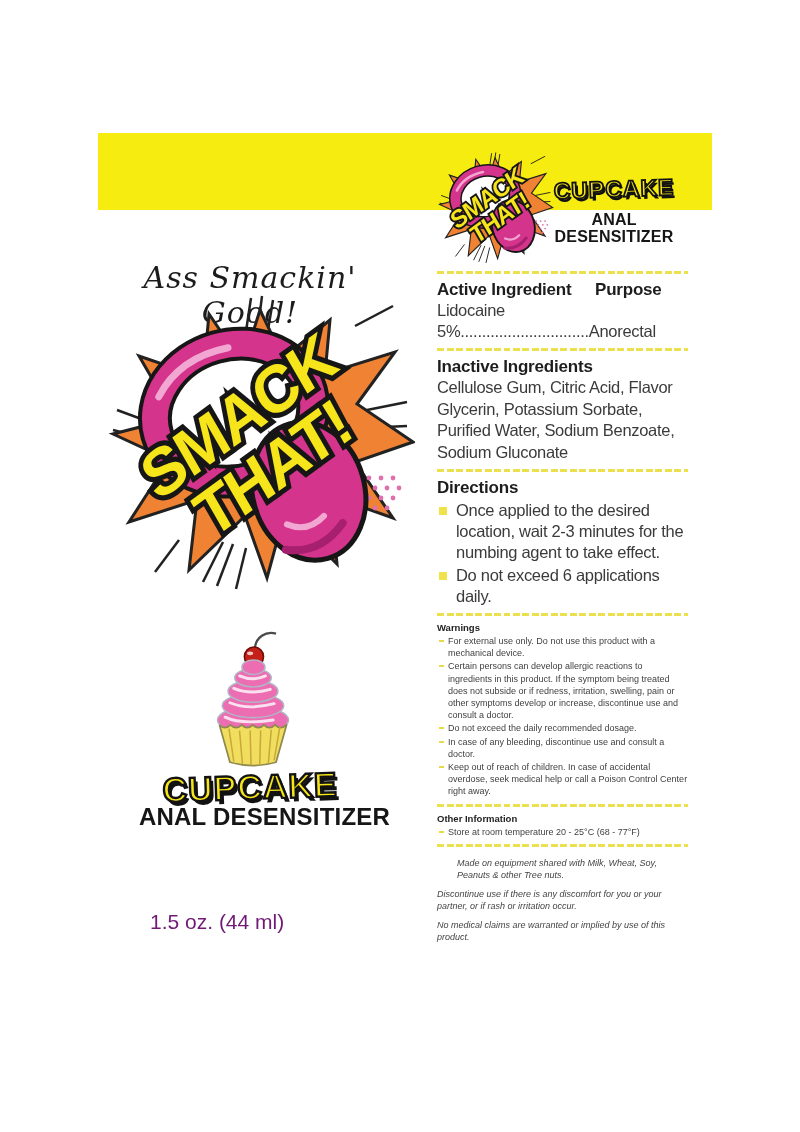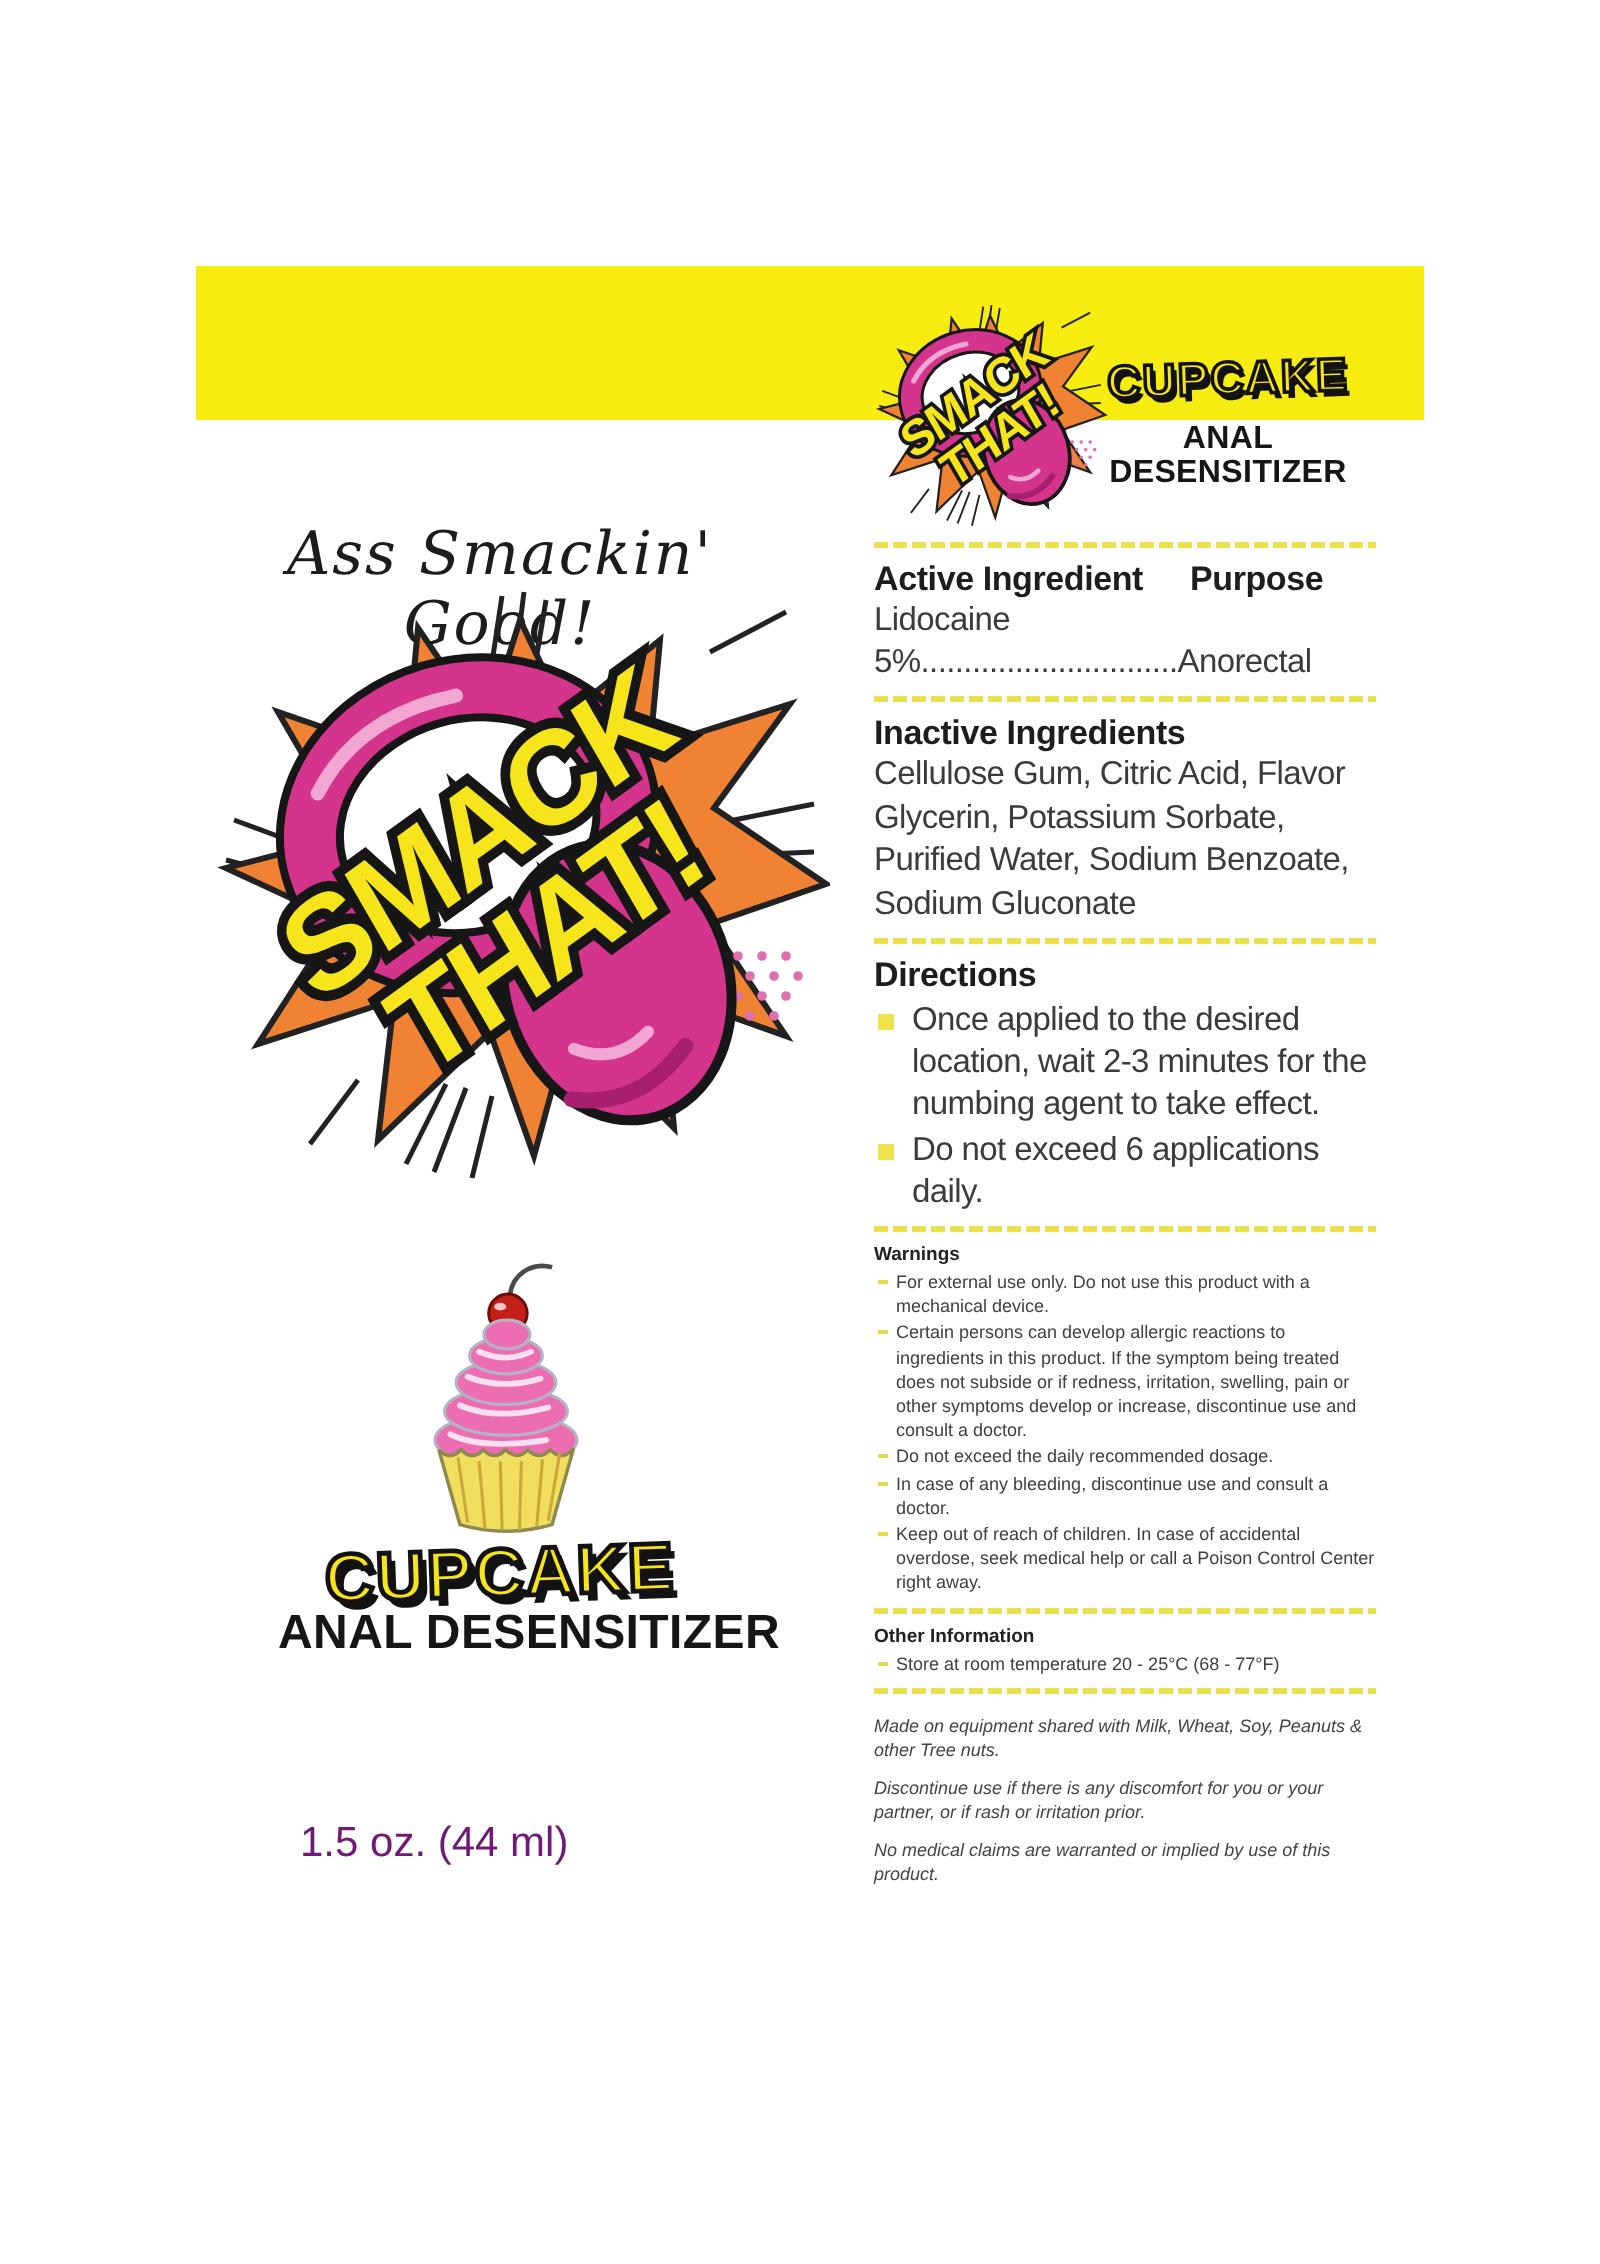--- a/index.html
+++ b/index.html
@@ -43,21 +43,21 @@
   .dir-list{list-style:none;margin:2px 0 0 0;padding:0;}
   .dir-list li{position:relative;padding-left:19px;font-size:16.5px;line-height:21px;
                letter-spacing:-0.3px;margin-bottom:2px;}
   .dir-list li .sq{position:absolute;left:2px;top:7px;width:8px;height:8px;background:#f0e24a;}
   .h-sm{font-size:9.5px;font-weight:700;color:#222;margin-top:2px;}
   .sm-list{list-style:none;margin:2px 0 0 0;padding:0;}
   .sm-list li{position:relative;padding-left:11px;font-size:9px;line-height:12.2px;
               color:#3f3f3f;margin-bottom:1px;}
   .sm-list li::before{content:"";position:absolute;left:2px;top:5px;width:5px;height:2px;background:#e8d94a;}
   .fn{font-size:9px;line-height:12px;font-style:italic;color:#444;margin:0 0 7px 0;}
-  .fn.first{margin-top:10px;}
+  .fn.first{margin-top:10px;margin-left:20px;}
   .defs-svg{position:absolute;width:0;height:0;overflow:hidden;}
 </style>
 </head>
 <body>
 
 <div class="page">
 
   <svg class="defs-svg" aria-hidden="true">
     <defs>
       <symbol id="smack-logo" viewBox="0 0 310 300">
@@ -194,17 +194,17 @@
     </ul>
     <div class="divider"></div>
 
     <div class="h-sm">Other Information</div>
     <ul class="sm-list">
       <li>Store at room temperature 20 - 25°C (68 - 77°F)</li>
     </ul>
     <div class="divider"></div>
 
     <p class="fn first">Made on equipment shared with Milk, Wheat, Soy, Peanuts &amp; other Tree nuts.</p>
-    <p class="fn">Discontinue use if there is any discomfort for you or your partner, or if rash or irritation prior.</p>
+    <p class="fn">Discontinue use if there is any discomfort for you or your partner, or if rash or irritation occur.</p>
     <p class="fn">No medical claims are warranted or implied by use of this product.</p>
   </div>
 
 </div>
 
 </body></html>

